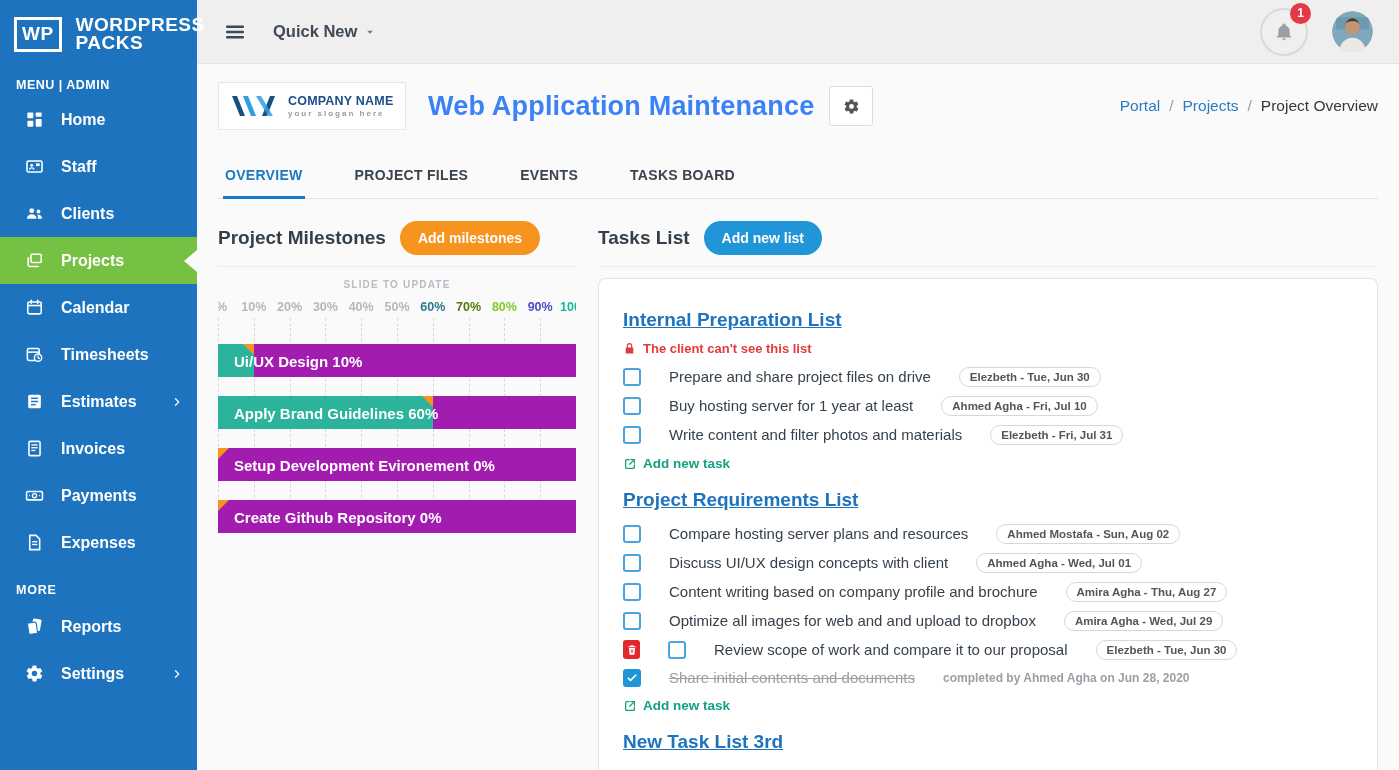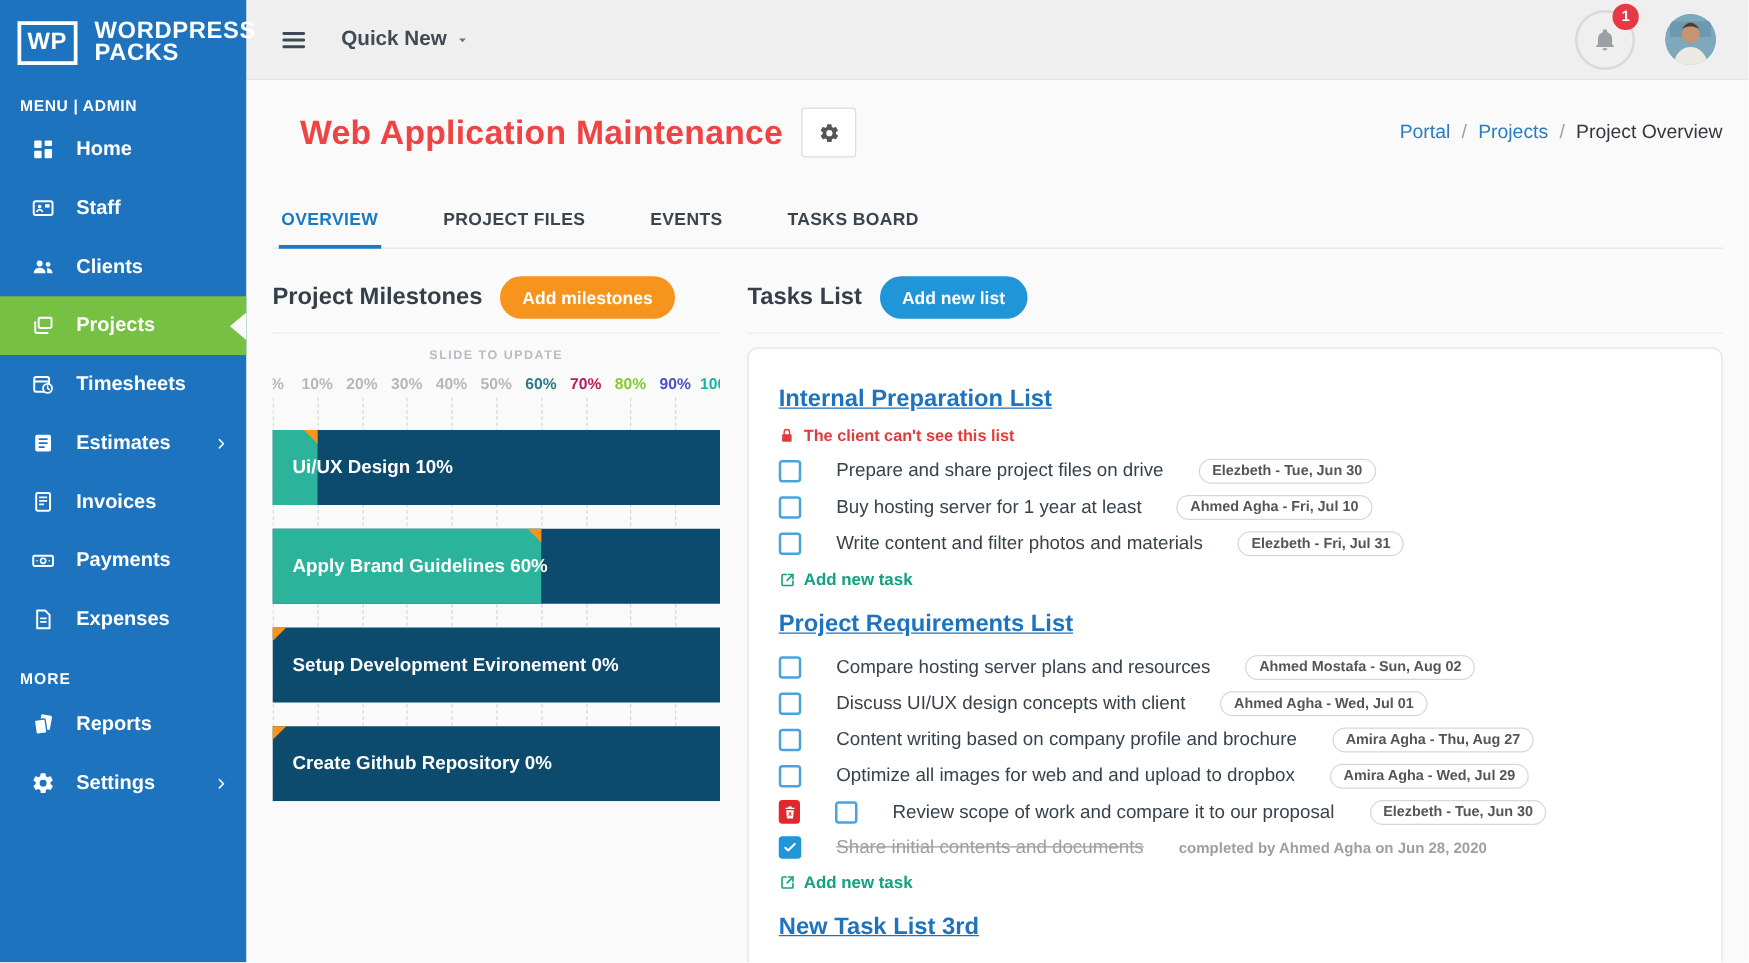--- a/index.html
+++ b/index.html
@@ -41,21 +41,21 @@
   .avatar svg{width:100%;height:100%;display:block;}
   
   .content{position:absolute;left:197px;top:64px;right:0;bottom:0;padding:14px 21px 0;box-sizing:border-box;overflow:hidden;}
   .page-header{display:flex;align-items:center;height:56px;}
   .company-box{width:188px;height:48px;background:#fff;border:1px solid #e6e6e6;display:flex;align-items:center;
                gap:8px;padding:0 9px;box-sizing:border-box;}
   .company-mark{width:52px;height:24px;flex:none;}
   .company-mark svg{width:100%;height:100%;display:block;}
   .company-name{font-size:12.5px;font-weight:800;color:#1b4e8a;letter-spacing:.2px;line-height:1.25;}
   .company-slogan{font-size:8px;color:#9a9a9a;letter-spacing:2px;font-weight:600;}
-  .page-title{margin-left:22px;font-size:27px;font-weight:700;color:#ef4444;letter-spacing:.2px;}
+  .page-title{margin-left:22px;font-size:27px;font-weight:700;color:#3b82f6;letter-spacing:.2px;}
   .gear-btn{margin-left:15px;width:42px;height:38px;background:#fff;border:1px solid #ddd;border-radius:3px;
             display:flex;align-items:center;justify-content:center;cursor:pointer;color:#555;}
   .gear-btn svg{width:17px;height:17px;}
   .breadcrumb{margin-left:auto;font-size:15.5px;display:flex;gap:9px;align-items:center;}
   .breadcrumb .bc-link{color:#2a7cc0;cursor:pointer;}
   .breadcrumb .bc-sep{color:#9aa0a6;}
   .breadcrumb .bc-current{color:#33383d;}
   
   .tabs{margin-top:20px;display:flex;gap:48px;border-bottom:1px solid #e3e3e3;padding-left:5px;}
   .tab{padding:13px 2px 13px;font-size:14px;font-weight:700;letter-spacing:.3px;color:#3a444e;cursor:pointer;
@@ -71,21 +71,21 @@
         padding:9px 18px;margin-left:14px;cursor:pointer;white-space:nowrap;}
   .pill.orange{background:#f7941d;}
   .pill.blue{background:#2095d8;}
   .col-divider{border-top:1px solid #ececec;margin-top:5px;}
   
   .slide-label{text-align:center;color:#b7bcc4;font-size:10px;font-weight:700;letter-spacing:1.2px;margin:12px 0 10px;}
   .scale{position:relative;height:16px;font-size:12.5px;font-weight:700;}
   .scale span{position:absolute;transform:translateX(-50%);white-space:nowrap;}
   .track{position:relative;margin-top:2px;padding-top:26px;}
   .gridline{position:absolute;top:0;bottom:0;width:0;border-left:1px dashed #d6d8dc;}
-  .bar{position:relative;height:60px;background:#0c4a6e;margin-bottom:19px;cursor:pointer;}
+  .bar{position:relative;height:33px;background:#a21caf;margin-bottom:19px;cursor:pointer;}
   .bar:last-child{margin-bottom:0;}
   .bar-fill{position:absolute;left:0;top:0;bottom:0;background:#2bb39b;}
   .bar-label{position:absolute;left:16px;top:50%;transform:translateY(-50%);color:#fff;font-size:15px;
              font-weight:700;white-space:nowrap;z-index:2;}
   .bar-marker{position:absolute;top:0;width:0;height:0;z-index:3;}
   .bar-marker.edge{border-top:11px solid #f7941d;border-left:11px solid transparent;}
   .bar-marker.zero{border-top:11px solid #f7941d;border-right:11px solid transparent;left:0;}
   
   .tasks-card{margin-top:11px;background:#fff;border:1px solid #e4e4e4;border-radius:8px;
               box-shadow:0 1px 2px rgba(0,0,0,.03);padding:16px 24px 24px;}
@@ -166,20 +166,31 @@
           <span>Clients</span>
         </div>
         <div class="menu-item active">
           <span class="micon">
             <svg viewBox="0 0 24 24" xmlns="http://www.w3.org/2000/svg">
               <rect x="7.5" y="4" width="13" height="10.5" rx="1.5" fill="none" stroke="currentColor" stroke-width="2"></rect>
               <path d="M4 8.5v9a2 2 0 0 0 2 2h10.5" fill="none" stroke="currentColor" stroke-width="2" stroke-linecap="round"></path>
             </svg>
           </span>
           <span>Projects</span>
+        </div>
+        <div class="menu-item">
+          <span class="micon">
+            <svg viewBox="0 0 24 24" xmlns="http://www.w3.org/2000/svg">
+              <rect x="3.5" y="5" width="17" height="15" rx="2" fill="none" stroke="currentColor" stroke-width="2"></rect>
+              <line x1="3.5" y1="9.5" x2="20.5" y2="9.5" stroke="currentColor" stroke-width="2"></line>
+              <line x1="8" y1="2.8" x2="8" y2="6.5" stroke="currentColor" stroke-width="2" stroke-linecap="round"></line>
+              <line x1="16" y1="2.8" x2="16" y2="6.5" stroke="currentColor" stroke-width="2" stroke-linecap="round"></line>
+            </svg>
+          </span>
+          <span>Calendar</span>
         </div>
         <div class="menu-item">
           <span class="micon">
             <svg viewBox="0 0 24 24" xmlns="http://www.w3.org/2000/svg">
               <rect x="3" y="4.5" width="15" height="15" rx="2" fill="none" stroke="currentColor" stroke-width="2"></rect>
               <line x1="3" y1="9" x2="18" y2="9" stroke="currentColor" stroke-width="2"></line>
               <circle cx="16.5" cy="16" r="4.6" fill="#1d73be" stroke="currentColor" stroke-width="1.8"></circle>
               <path d="M16.5 13.8V16l1.7 1.2" fill="none" stroke="currentColor" stroke-width="1.6" stroke-linecap="round"></path>
             </svg>
           </span>
@@ -300,20 +311,34 @@
           <circle cx="20" cy="16" r="7" fill="#c79473"></circle>
           <path d="M13 13c1-4 5-6 7-6s6 2 7 6c0-1-2-3-7-3s-7 2-7 3z" fill="#4c3a2d"></path>
           <path d="M7 40c0-8 6-14 13-14s13 6 13 14z" fill="#ece9e2"></path>
         </svg>
       </span>
   </header>
 
   <main class="content">
 
     <div class="page-header">
+      <div class="company-box">
+        <span class="company-mark">
+            <svg viewBox="0 0 48 24" xmlns="http://www.w3.org/2000/svg">
+              <path d="M2 2l8 20h5L7 2z" fill="#1c4e80"></path>
+              <path d="M13 2l8 20h5L18 2z" fill="#2e9fe0"></path>
+              <path d="M40 2l-8 20h5l8-20z" fill="#1c4e80"></path>
+              <path d="M26 2l12 20h5L31 2z" fill="#2e9fe0" opacity=".85"></path>
+            </svg>
+          </span>
+        <span>
+          <div class="company-name">COMPANY NAME</div>
+          <div class="company-slogan">your slogan here</div>
+        </span>
+      </div>
       <h1 class="page-title">Web Application Maintenance</h1>
       <span class="gear-btn">
           <svg viewBox="0 0 24 24" xmlns="http://www.w3.org/2000/svg">
             <path fill="currentColor" d="M19.4 13c.04-.33.06-.66.06-1s-.02-.67-.06-1l2.1-1.65a.5.5 0 0 0 .12-.64l-2-3.46a.5.5 0 0 0-.61-.22l-2.49 1a7.3 7.3 0 0 0-1.73-1l-.38-2.65A.5.5 0 0 0 13.92 2h-4a.5.5 0 0 0-.5.42l-.37 2.65c-.63.26-1.2.6-1.73 1l-2.49-1a.5.5 0 0 0-.61.22l-2 3.46a.5.5 0 0 0 .12.64L4.54 11c-.04.33-.06.66-.06 1s.02.67.06 1l-2.1 1.65a.5.5 0 0 0-.12.64l2 3.46c.14.24.42.34.61.22l2.49-1c.53.4 1.1.74 1.73 1l.37 2.65c.04.24.25.42.5.42h4c.25 0 .46-.18.5-.42l.37-2.65c.63-.26 1.2-.6 1.73-1l2.49 1c.24.1.47 0 .61-.22l2-3.46a.5.5 0 0 0-.12-.64L19.4 13zm-7.4 2.5a3.5 3.5 0 1 1 0-7 3.5 3.5 0 0 1 0 7z"></path>
           </svg>
         </span>
       <nav class="breadcrumb" id="breadcrumb">
           <span class="bc-link">Portal</span>
           <span class="bc-sep">/</span>
           <span class="bc-link">Projects</span>
@@ -339,21 +364,21 @@
         <div class="col-divider"></div>
         <div class="slide-label">SLIDE TO UPDATE</div>
         <div class="scale" id="scale">
             <span style="left: 0%; color: rgb(180, 183, 189);">0%</span>
             <span style="left: 10%; color: rgb(180, 183, 189);">10%</span>
             <span style="left: 20%; color: rgb(180, 183, 189);">20%</span>
             <span style="left: 30%; color: rgb(180, 183, 189);">30%</span>
             <span style="left: 40%; color: rgb(180, 183, 189);">40%</span>
             <span style="left: 50%; color: rgb(180, 183, 189);">50%</span>
             <span style="left: 60%; color: rgb(43, 122, 140);">60%</span>
-            <span style="left: 70%; color: #be185d;">70%</span>
+            <span style="left: 70%; color: #4d7c0f;">70%</span>
             <span style="left: 80%; color: rgb(130, 202, 44);">80%</span>
             <span style="left: 90%; color: rgb(78, 78, 196);">90%</span>
             <span style="left: 100%; color: rgb(18, 183, 158);">100%</span>
           </div>
         <div class="track" id="track">
             <div class="gridline" style="left: 0%;"></div>
             <div class="gridline" style="left: 10%;"></div>
             <div class="gridline" style="left: 20%;"></div>
             <div class="gridline" style="left: 30%;"></div>
             <div class="gridline" style="left: 40%;"></div>

